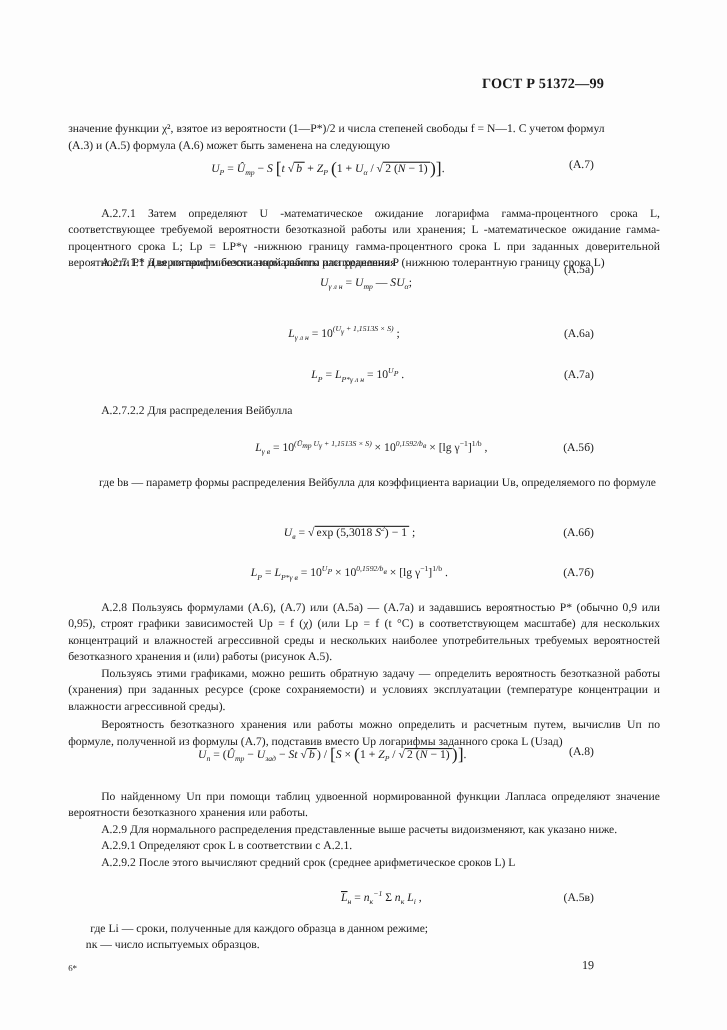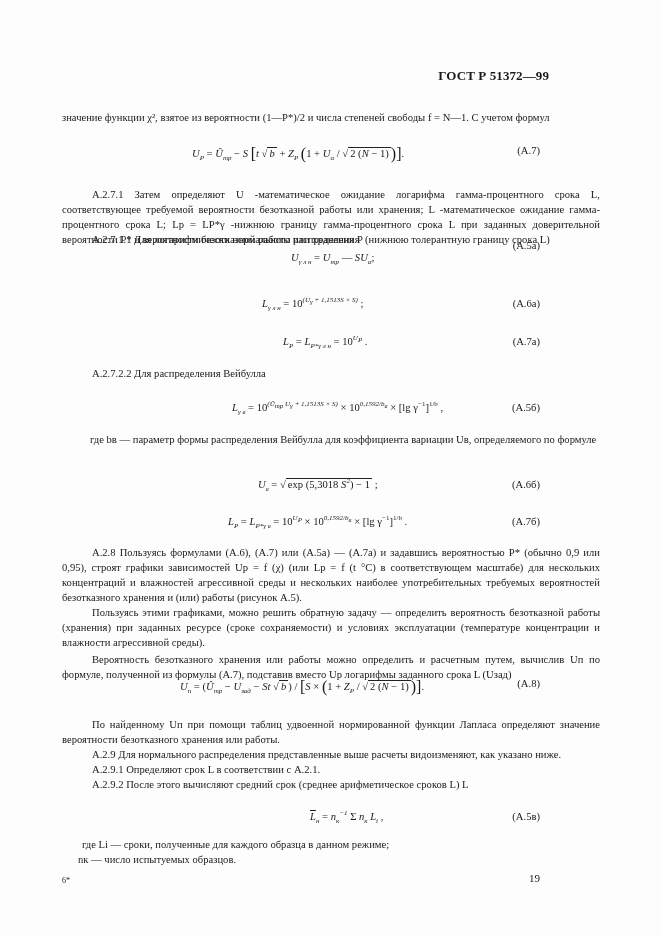--- a/index.html
+++ b/index.html
@@ -36,20 +36,21 @@
   </style>
 </head>
 <body>
 
 <div class="page">
 
   <div class="header">ГОСТ Р 51372—99</div>
 
   <div class="p" style="top:110px;">
     <span>значение функции χ², взятое из вероятности (1—P*)/2 и числа степеней свободы f = N—1. С учетом формул</span><br>
+    <span>(А.3) и (А.5) формула (А.6) может быть заменена на следующую</span>
   </div>
 
   <div class="f" style="left:192px; top:145px;">
     U<sub>P</sub> <span class="n">=</span> Û<sub>тр</sub> <span class="n">−</span> S <span class="big">[</span>t √<span class="sqrt">b</span> <span class="n">+</span> Z<sub>P</sub> <span class="big">(</span><span class="n">1 +</span> U<sub>α</sub> <span class="n">/</span> √<span class="sqrt"><span class="n">2 (</span>N <span class="n">− 1)</span></span><span class="big">)]</span><span class="n">.</span>
   </div>
   <div class="eqno" style="top:145px;">(А.7)</div>
 
   <div class="p indent" style="top:187px;">А.2.7.1 Затем определяют U -математическое ожидание логарифма гамма-процентного срока L, соответствующее требуемой вероятности безотказной работы или хранения; L -математическое ожидание гамма-процентного срока L; Lр = LР*γ -нижнюю границу гамма-процентного срока L при заданных доверительной вероятности P* и вероятности безотказной работы или хранения P (нижнюю толерантную границу срока L)</div>
   <div class="p indent" style="top:232px;">А.2.7.1.1 Для логарифмически нормального распределения</div>
 

